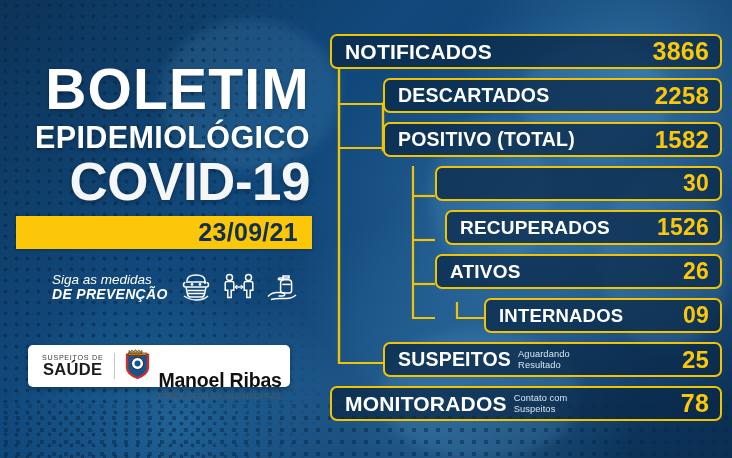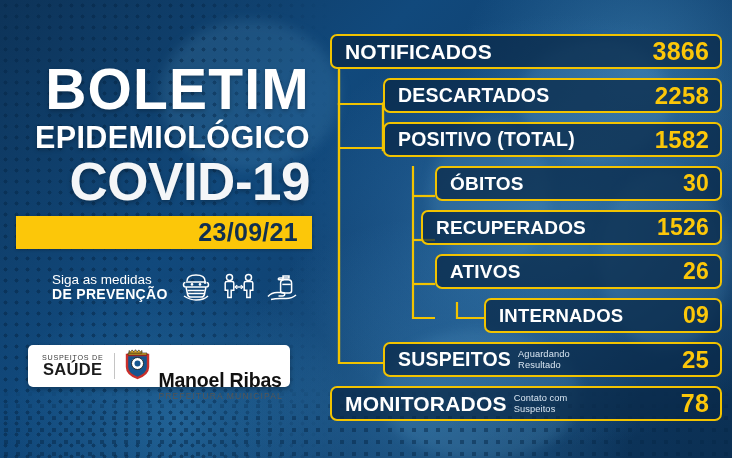--- a/index.html
+++ b/index.html
@@ -111,20 +111,21 @@
   }
 
   
   .prevent {
     position: absolute;
     left: 52px;
     top: 272px;
     display: flex;
     align-items: center;
     gap: 11px;
+    font-style: italic;
   }
   .prevent-text {
     text-align: left;
     color: #ffffff;
     line-height: 1.12;
   }
   .prevent-l1 { font-size: 13.5px; font-weight: normal; display: block; }
   .prevent-l2 { font-size: 14px; font-weight: bold; letter-spacing: 0.3px; display: block; }
   .prev-icons { display: flex; align-items: center; gap: 9px; }
   .prev-icons svg { display: block; }
@@ -360,25 +361,24 @@
       <span class="label">DESCARTADOS</span>
       <span class="value">2258</span>
     </div>
 
     <div class="row lv1" style="top:122px;left:58px;">
       <span class="label">POSITIVO (TOTAL)</span>
       <span class="value">1582</span>
     </div>
 
     <div class="row lv2" style="top:166px;left:110px;">
-      <span class="label">ÓBITOS</span>
       <span class="value">30</span>
     </div>
 
-    <div class="row lv2" style="top:210px;left:96px;gap:6px;">
+    <div class="row lv2" style="top:210px;left:120px;gap:6px;">
       <span class="label">RECUPERADOS</span>
       <span class="value">1526</span>
     </div>
 
     <div class="row lv2" style="top:254px;left:110px;">
       <span class="label">ATIVOS</span>
       <span class="value">26</span>
     </div>
 
     <div class="row lv3" style="top:298px;left:159px;">

